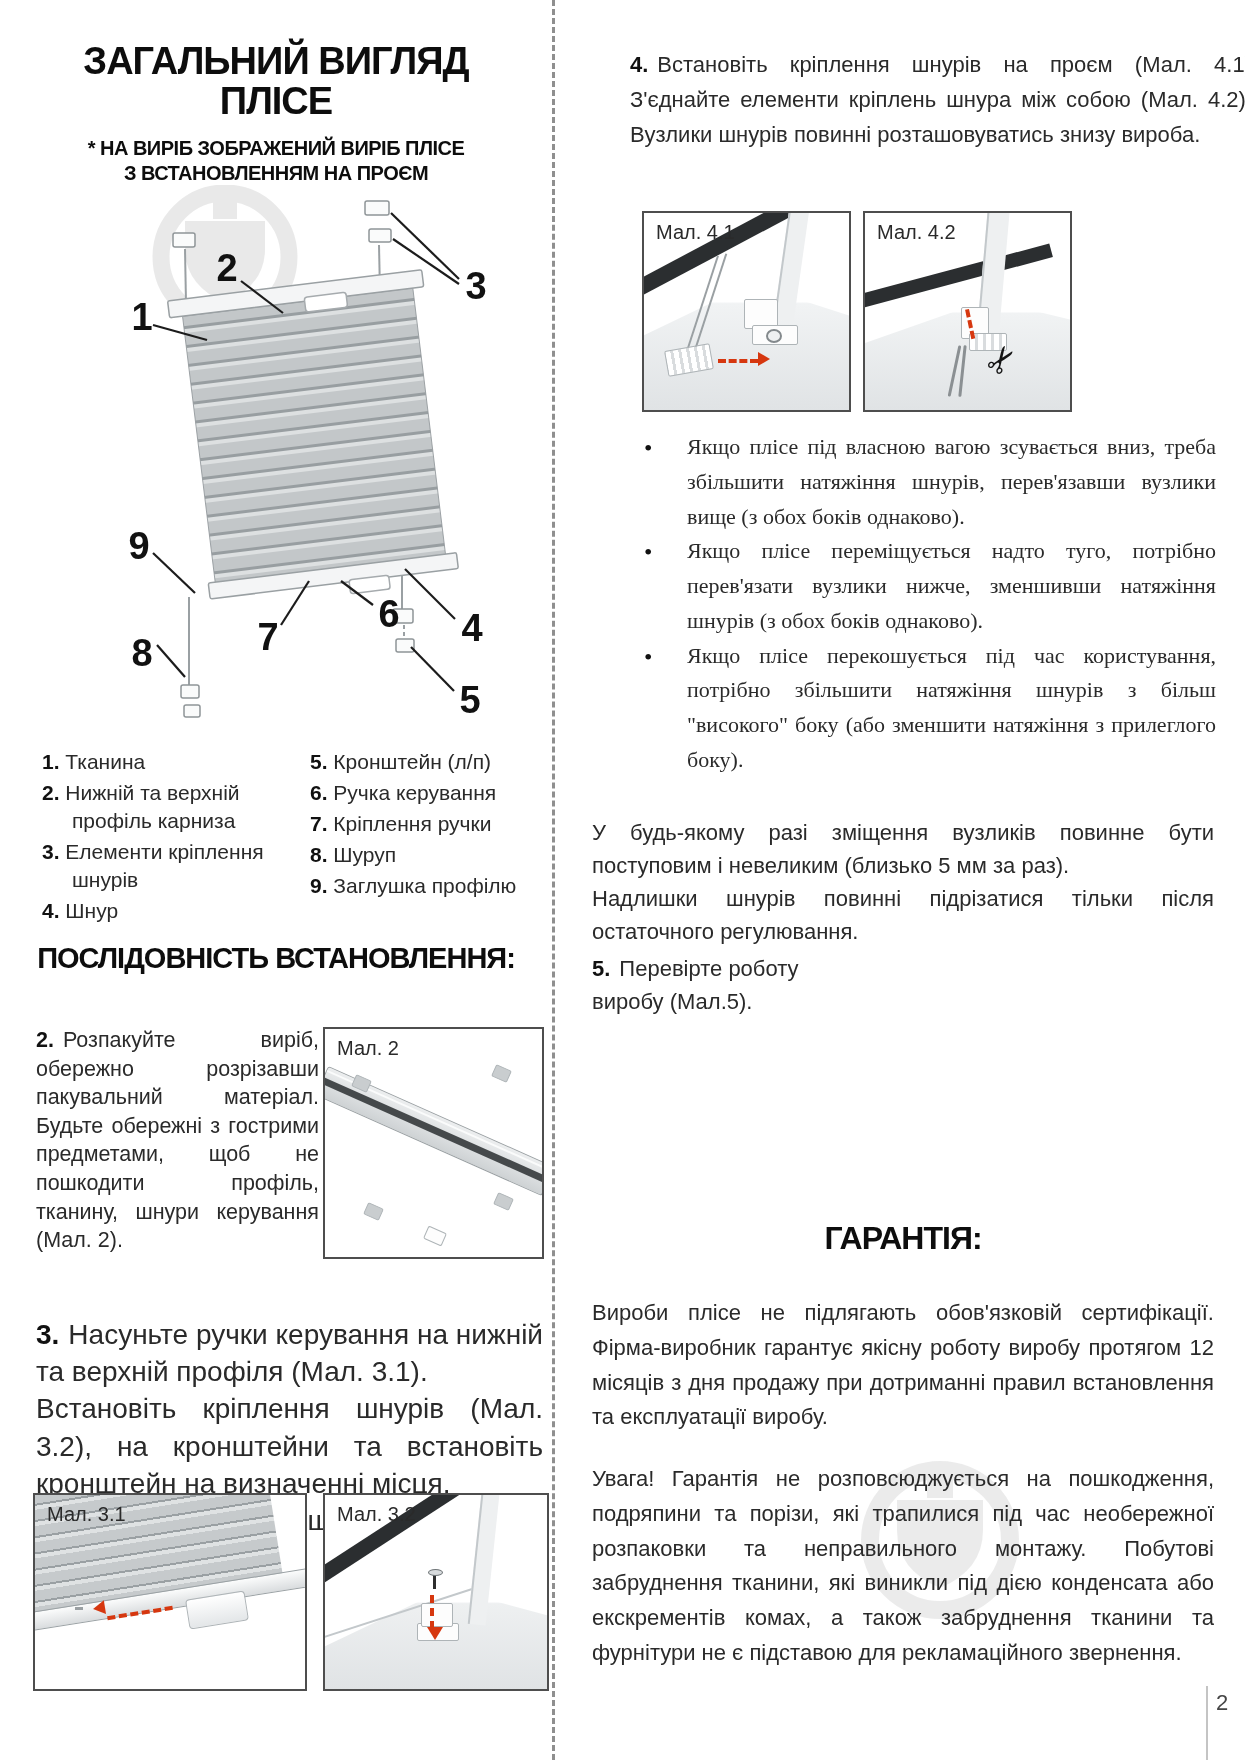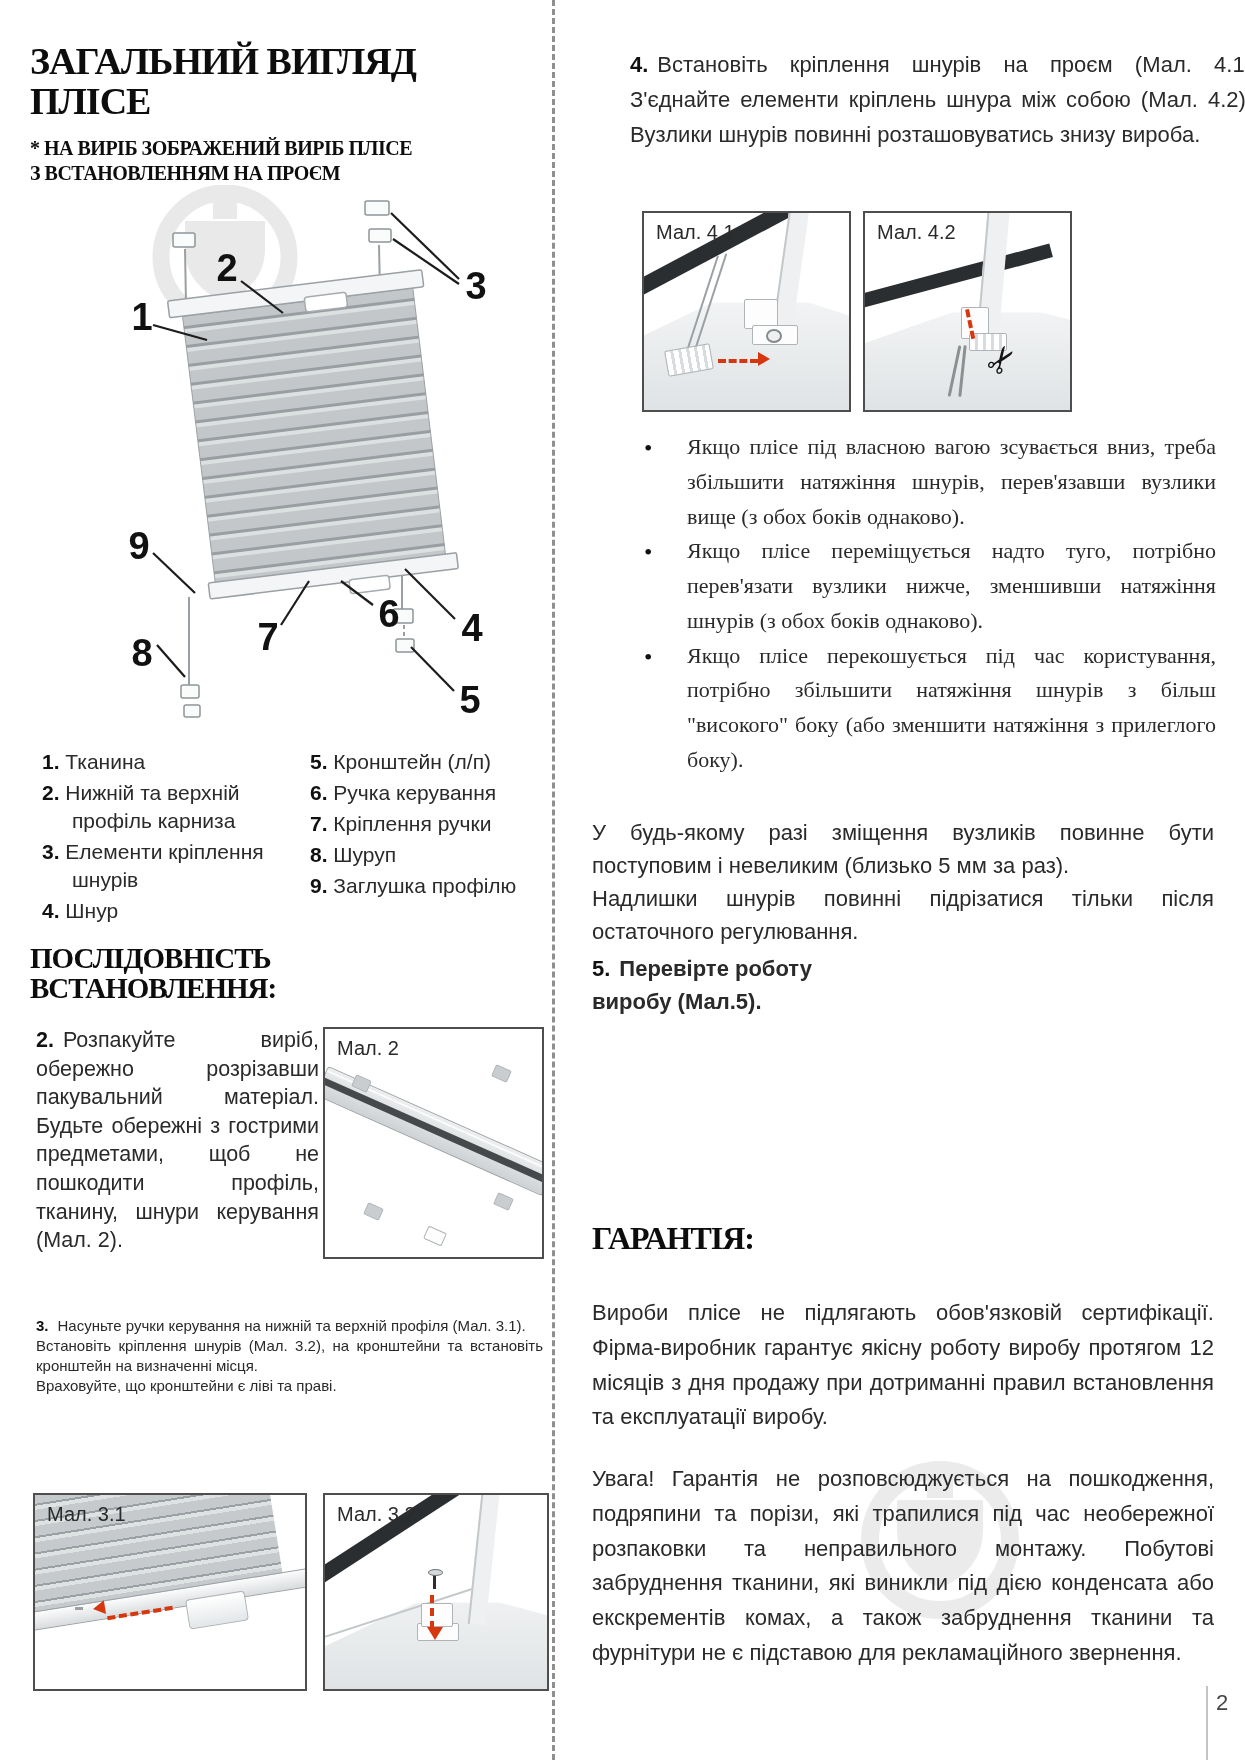--- a/index.html
+++ b/index.html
@@ -2,56 +2,56 @@
 <html style="--red: #d6370f;"><head>
 <meta charset="utf-8">
 <style>
   :root{ --red:#d6370f; }
   html,body{margin:0;padding:0;background:#fff;}
   .page{position:relative;width:1245px;height:1760px;background:#fff;overflow:hidden;
         font-family:"Liberation Sans",sans-serif;color:#2a2a2a;}
   
   .abs{position:absolute;}
   .just{text-align:justify;}
-  .center{text-align:left;font-family:Liberation Serif, serif;}
+  .center{text-align:center;}
   p{margin:0;}
   b{color:#111;}
   
   .h-big{font-weight:800;color:#0d0d0d;letter-spacing:-1px;line-height:1.04;}
   
   .divider{left:552px;top:0;height:1760px;width:0;border-left:3px dashed #8f8f8f;}
   
   .title{left:30px;top:42px;width:492px;font-size:38px;}
   .subtitle{left:30px;top:136px;width:492px;font-size:20px;font-weight:800;color:#0d0d0d;letter-spacing:-.5px;line-height:1.25;}
   .diagram{left:35px;top:185px;width:505px;height:565px;}
   .co{position:absolute;transform:translate(-50%,-50%);font-size:38px;font-weight:800;color:#111;}
   .legend{left:42px;top:748px;width:502px;display:flex;font-size:21px;line-height:1.33;}
   .leg-col1{width:268px;}
   .leg-col2{width:234px;}
   .leg-item{padding-left:30px;text-indent:-30px;margin-bottom:3px;}
   .seq-head{left:30px;top:943px;width:492px;font-size:29px;}
   .step2{left:36px;top:1026px;width:283px;font-size:21.5px;line-height:1.33;}
-  .step3{left:36px;top:1316px;width:507px;font-size:15px;line-height:1.33;}
+  .step3{left:36px;top:1316px;width:507px;font-size:28px;line-height:1.33;}
   .stepnum{margin-right:9px;}
   
   .fig{position:absolute;border:2px solid #4e4e4e;background:#fff;overflow:hidden;}
   .fig-label{position:absolute;top:8px;left:12px;font-size:20px;color:#2a2a2a;z-index:6;}
   .fig2{left:323px;top:1027px;width:217px;height:228px;}
   .fig31{left:33px;top:1493px;width:270px;height:194px;}
   .fig32{left:323px;top:1493px;width:222px;height:194px;}
   .fig41{left:642px;top:211px;width:205px;height:197px;}
   .fig42{left:863px;top:211px;width:205px;height:197px;}
   .fig5{left:872px;top:950px;width:211px;height:229px;}
   
   .step4{left:592px;top:48px;width:622px;font-size:22px;line-height:1.58;margin-left:38px;}
   .bullets{left:592px;top:430px;width:624px;font-size:22px;line-height:1.58;list-style:none;margin:0;padding:0;}
   .bullets li{position:relative;padding-left:95px;font-family:Liberation Serif, serif;}
   .bullets li::before{content:"•";position:absolute;left:52px;top:0;font-size:24px;color:#111;}
   .notes{left:592px;top:816px;width:622px;font-size:22px;line-height:1.5;}
-  .step5{left:592px;top:952px;width:268px;font-size:22px;line-height:1.5;font-weight:bold;}
+  .step5{left:592px;top:952px;width:268px;font-size:22px;line-height:1.5;}
   .war-head{left:592px;top:1222px;width:622px;font-size:32px;}
   .war1{left:592px;top:1296px;width:622px;font-size:22px;line-height:1.58;z-index:2;}
   .war2{left:592px;top:1462px;width:622px;font-size:22px;line-height:1.58;z-index:2;}
   
   .pn-rule{left:1206px;top:1686px;width:2px;height:74px;background:#c4c4c4;}
   .pn{left:1216px;top:1690px;font-size:22px;color:#454545;}
   
   .wm2{left:845px;top:1448px;z-index:0;}
   
   .art{position:absolute;inset:0;}

